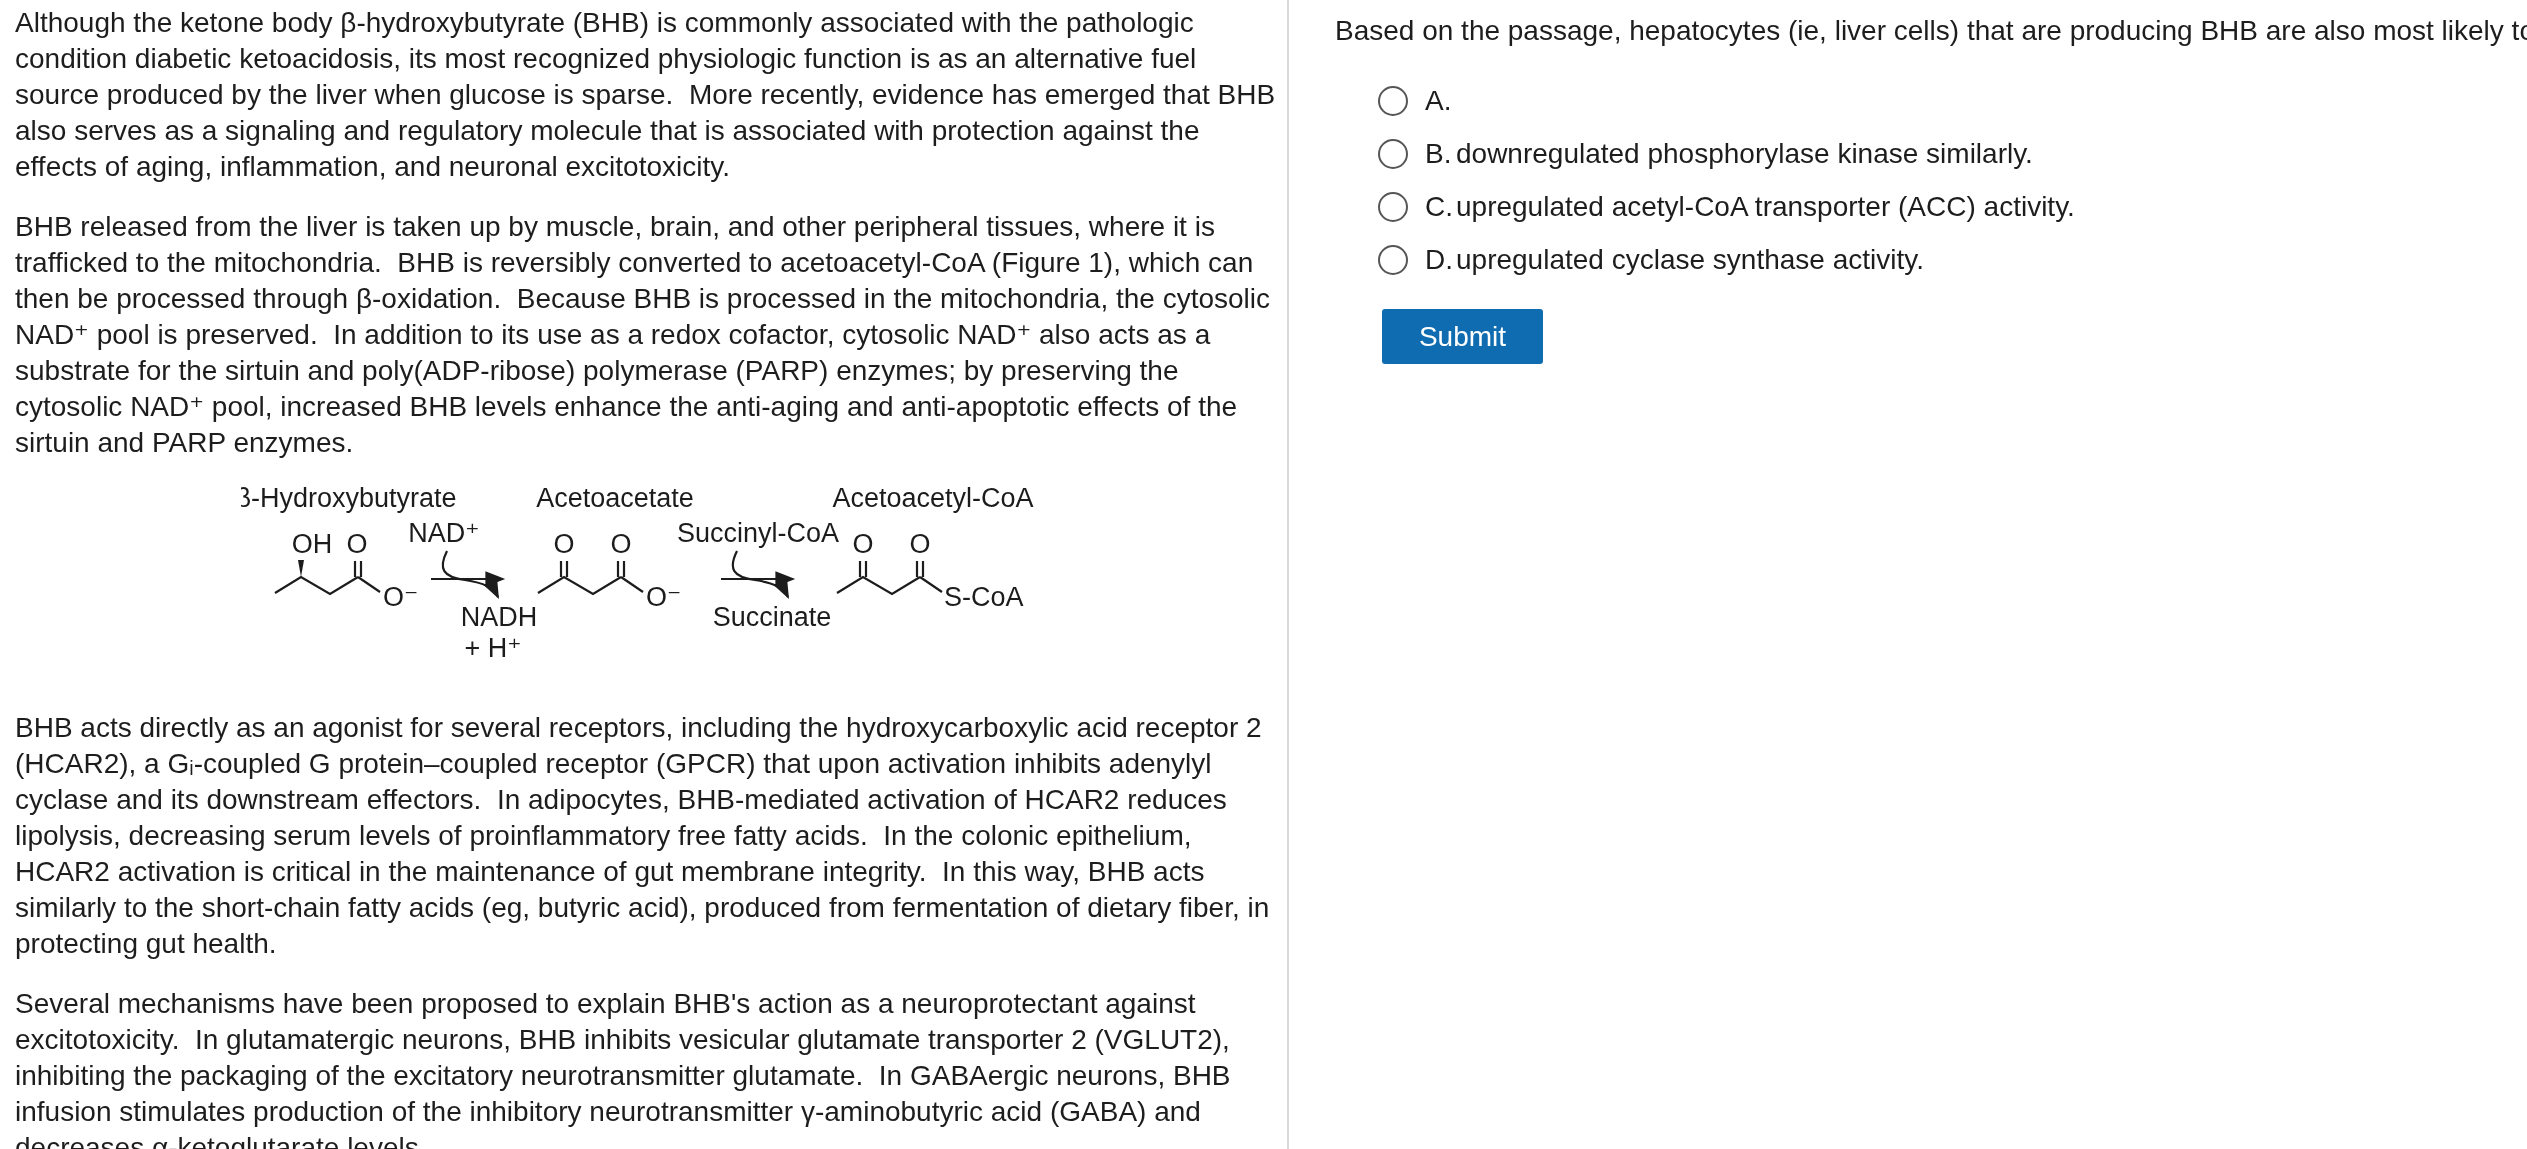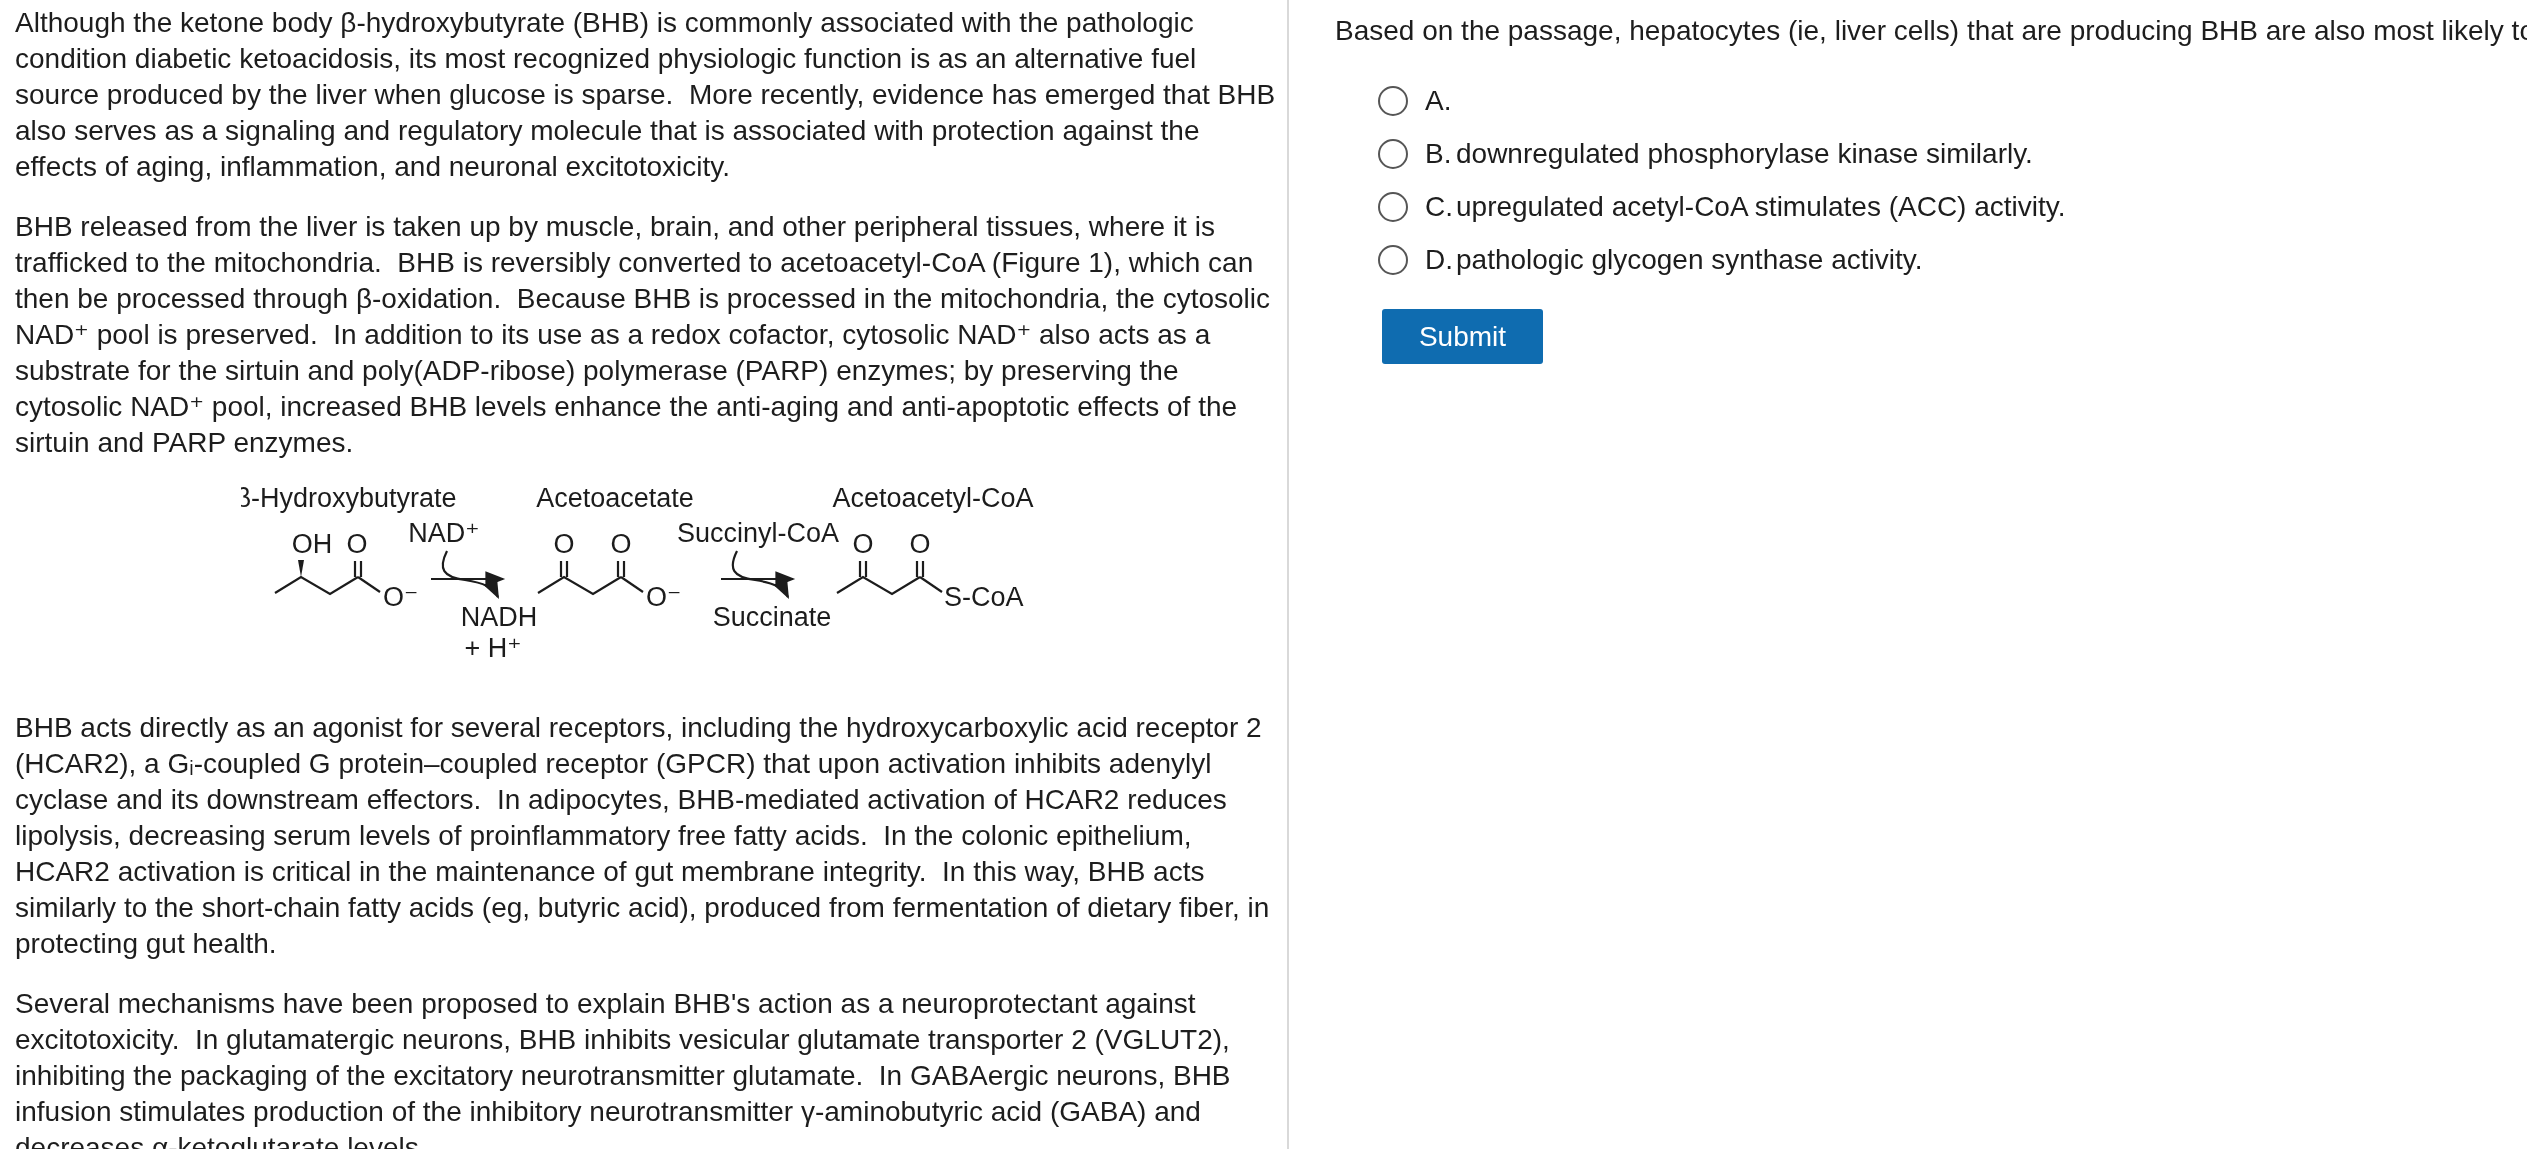--- a/index.html
+++ b/index.html
@@ -106,23 +106,23 @@
       <span class="opt-letter">A.</span>
     </div>
     <div class="option-row">
       <span class="radio"></span>
       <span class="opt-letter">B.</span>
       <span class="opt-text">downregulated phosphorylase kinase similarly.</span>
     </div>
     <div class="option-row">
       <span class="radio"></span>
       <span class="opt-letter">C.</span>
-      <span class="opt-text">upregulated acetyl-CoA stimulates (ACC) activity.</span>
+      <span class="opt-text">upregulated acetyl-CoA transporter (ACC) activity.</span>
     </div>
     <div class="option-row">
       <span class="radio"></span>
       <span class="opt-letter">D.</span>
-      <span class="opt-text">pathologic glycogen synthase activity.</span>
+      <span class="opt-text">upregulated cyclase synthase activity.</span>
     </div>
   </div>
 
   <button class="submit-btn" style="background: rgb(15, 108, 176);">Submit</button>
 </div>
 
 </body></html>

